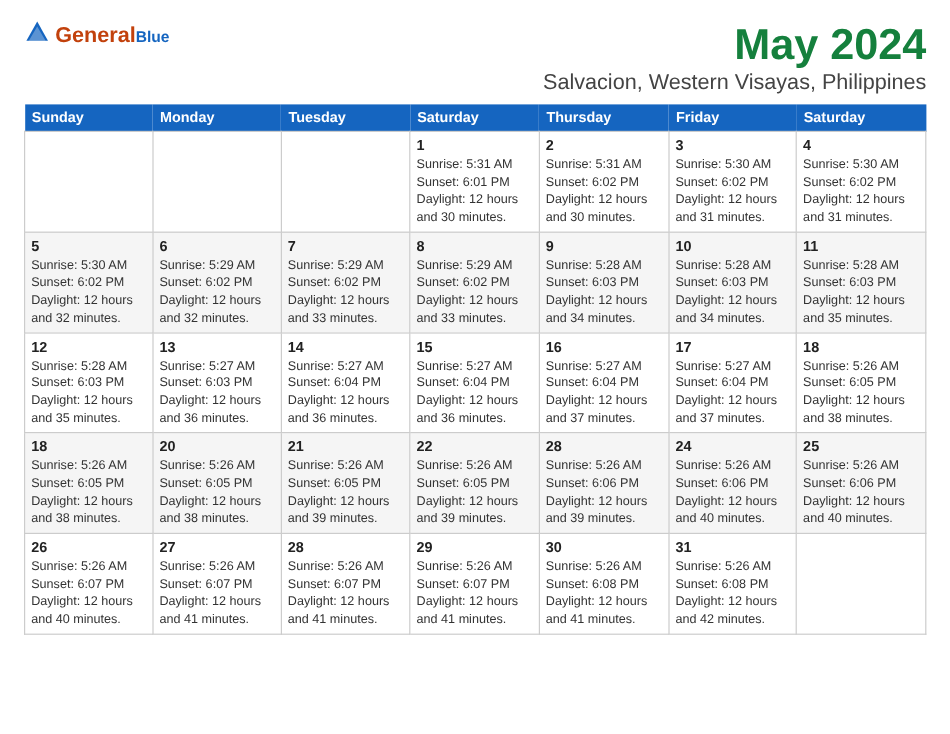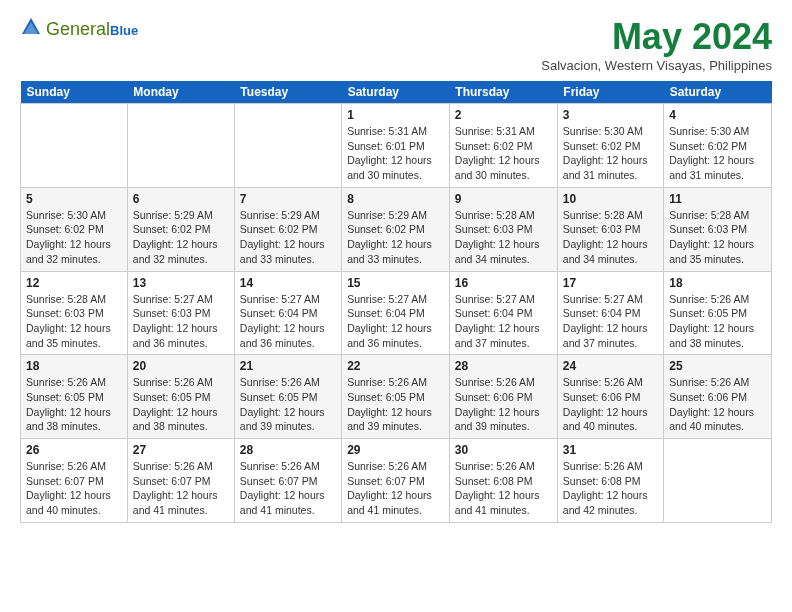--- a/index.html
+++ b/index.html
@@ -16,22 +16,22 @@
       align-items: flex-start;
       margin-bottom: 8px;
     }
     .logo {
       display: flex;
       align-items: center;
       gap: 4px;
     }
     .logo-text-general {
       font-size: 18px;
-      font-weight: normal;
-      color: #4d7c0f;
+      font-weight: bold;
+      color: #c2410c;
       line-height: 1;
     }
     .logo-text-blue {
       font-size: 13px;
       font-weight: bold;
       color: #1565c0;
       line-height: 1;
     }
     .logo-icon {
       width: 22px;
@@ -39,21 +39,21 @@
     }
     .title-area {
       text-align: right;
     }
     .month-title {
       font-size: 36px;
       font-weight: bold;
       color: #15803d;
     }
     .location-title {
-      font-size: 13px;
+      font-size: 18px;
       color: #444;
     }
     table {
       width: 100%;
       border-collapse: collapse;
       font-size: 11px;
     }
     thead tr th {
       background-color: #1565c0;
       color: #fff;

